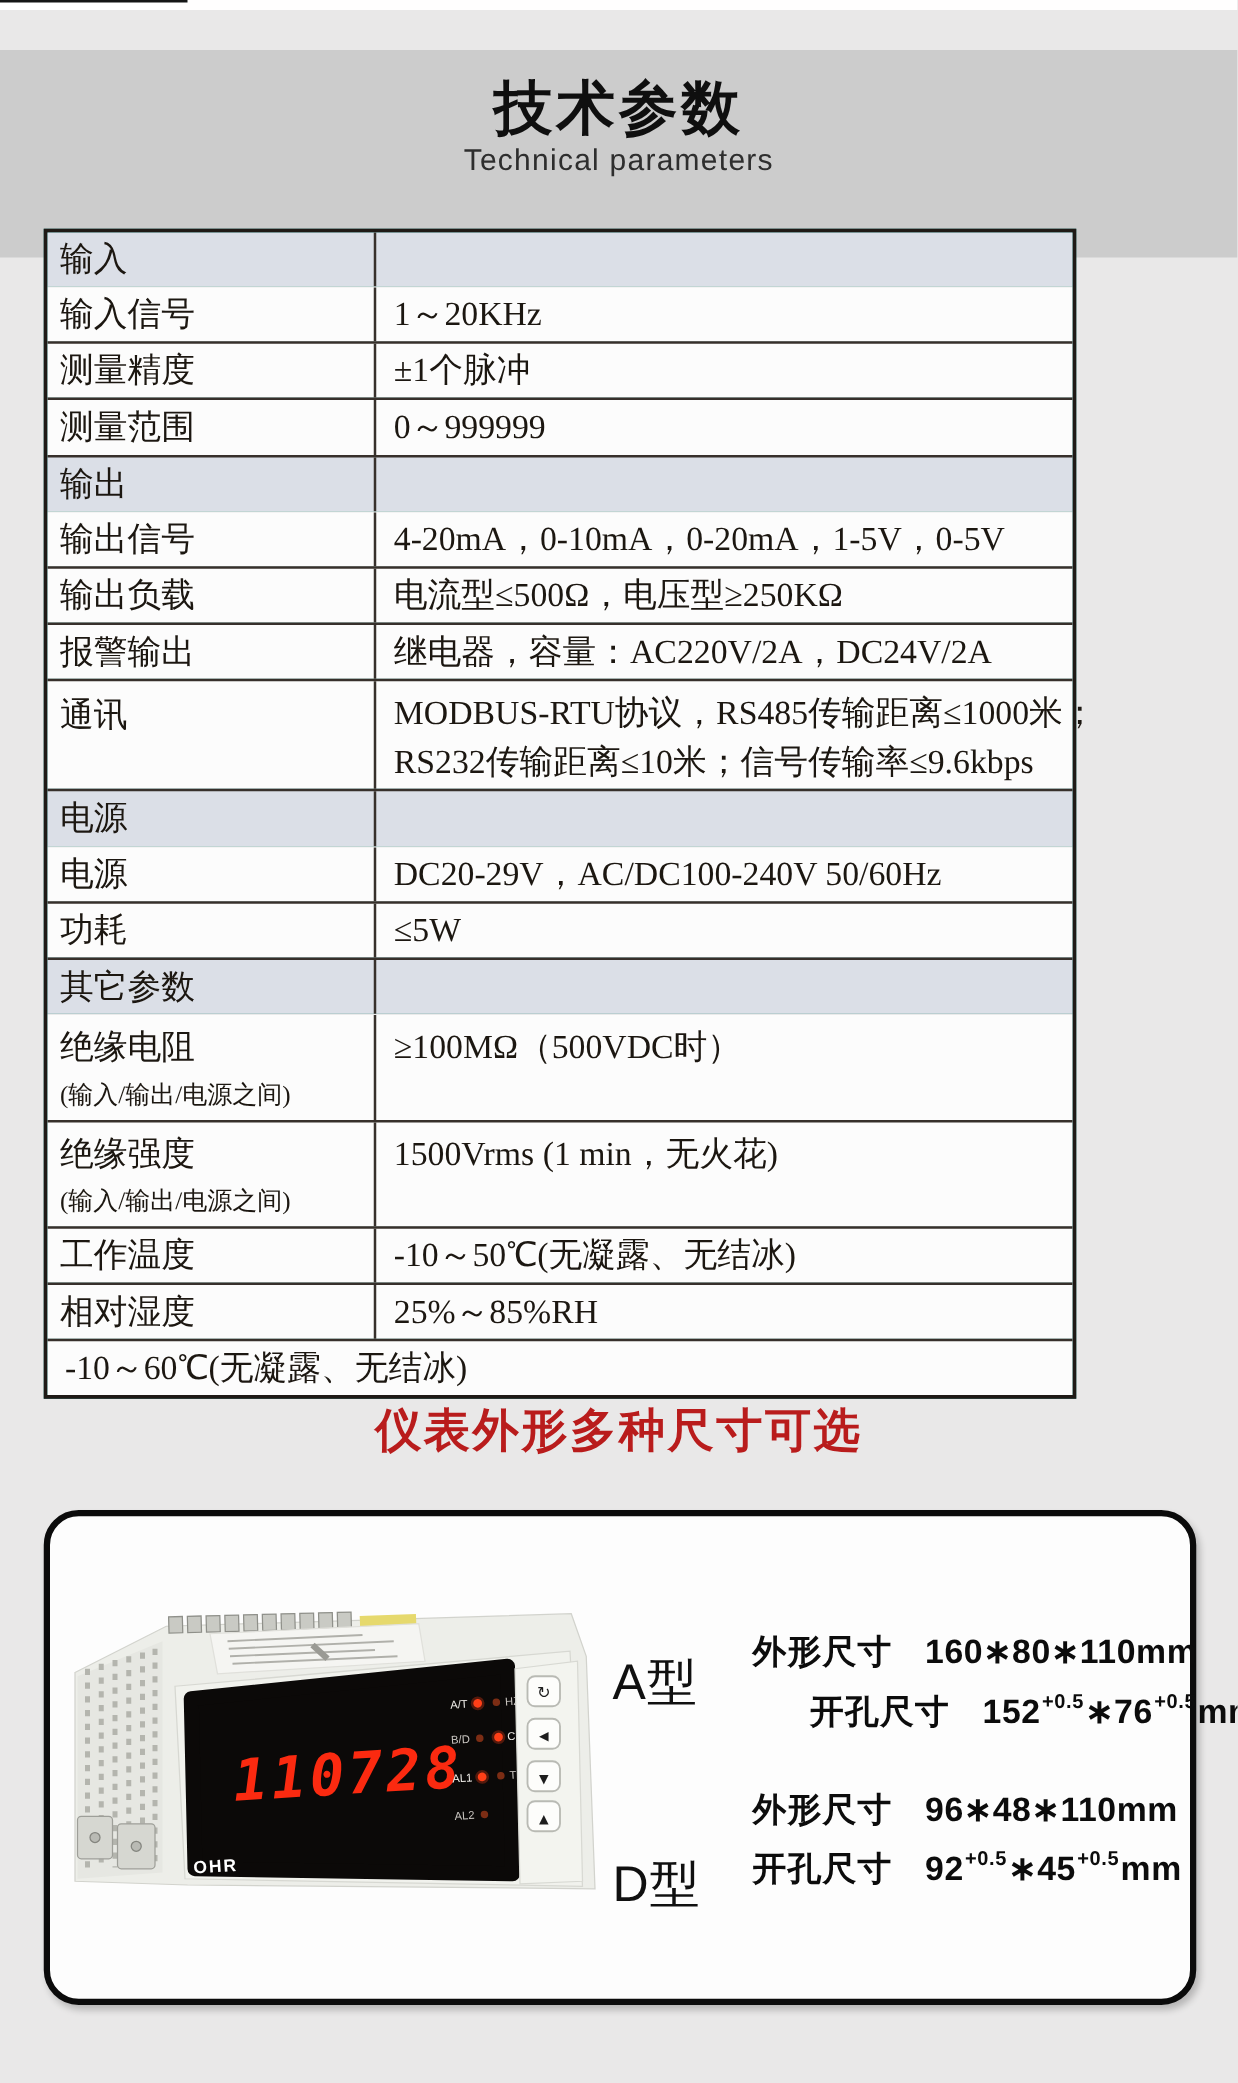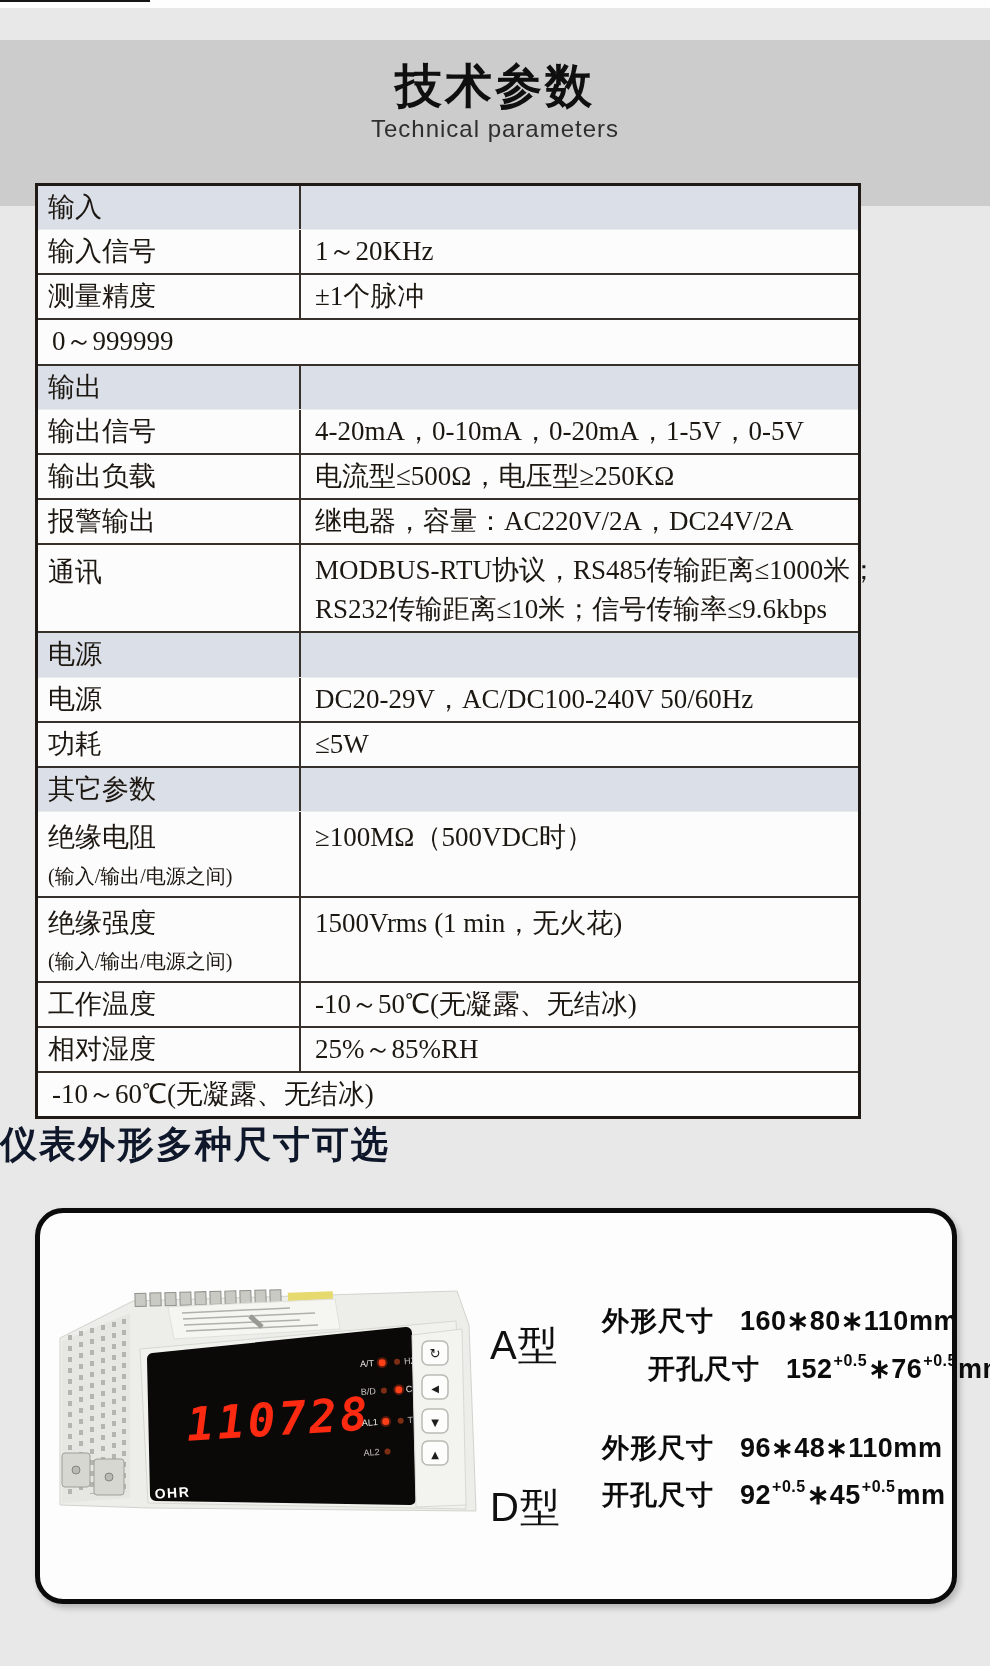--- a/index.html
+++ b/index.html
@@ -30,22 +30,22 @@
   .tcell{display:flex;flex-direction:column;justify-content:center;box-sizing:border-box;}
   .tcell.lbl{width:263px;border-right:2px solid #37302b;padding:2px 4px 2px 10px;flex:none;}
   .section .tcell.lbl{border-right:2px solid #37302b;}
   .tcell.val{flex:1;padding:2px 6px 2px 14px;}
   .trow.tall .tcell.val, .trow.twoline .tcell.val{justify-content:flex-start;padding-top:6px;}
   .trow.twoline .tcell.lbl{justify-content:flex-start;padding-top:8px;}
   .lmain{font-size:27px;line-height:1.45;}
   .lsub{font-size:20px;line-height:1.4;margin-top:4px;white-space:nowrap;}
   .vline{font-size:27px;line-height:1.45;white-space:nowrap;}
   
-  .mid-title{position:absolute;left:0;top:1120px;width:990px;text-align:left;
-    font-size:37px;font-weight:700;letter-spacing:2px;color:#0f172a;}
+  .mid-title{position:absolute;left:0;top:1120px;width:990px;text-align:center;
+    font-size:37px;font-weight:700;letter-spacing:2px;color:#b91c1c;}
   
   .bottom-panel{
     position:absolute;left:35px;top:1208px;width:922px;height:396px;box-sizing:border-box;
     background:#fdfdfd;border:5px solid #0b0b0b;border-radius:28px;
     box-shadow:3px 4px 6px rgba(0,0,0,0.22);
   }
   .meter-svg{position:absolute;left:50px;top:1283px;}
   .model-name{position:absolute;font-size:40px;color:#101010;letter-spacing:1px;}
   .model-name.a{left:490px;top:1318px;}
   .model-name.d{left:490px;top:1480px;}
@@ -86,20 +86,23 @@
     </div>
     <div class="trow">
       <div class="tcell lbl">
         <div class="lmain">测量精度</div>
       </div>
       <div class="tcell val">
         <div class="vline">±1个脉冲</div>
       </div>
     </div>
     <div class="trow">
+      <div class="tcell lbl">
+        <div class="lmain">测量范围</div>
+      </div>
       <div class="tcell val">
         <div class="vline">0～999999</div>
       </div>
     </div>
     <div class="trow section">
       <div class="tcell lbl">
         <div class="lmain">输出</div>
       </div>
       <div class="tcell val"></div>
     </div>

